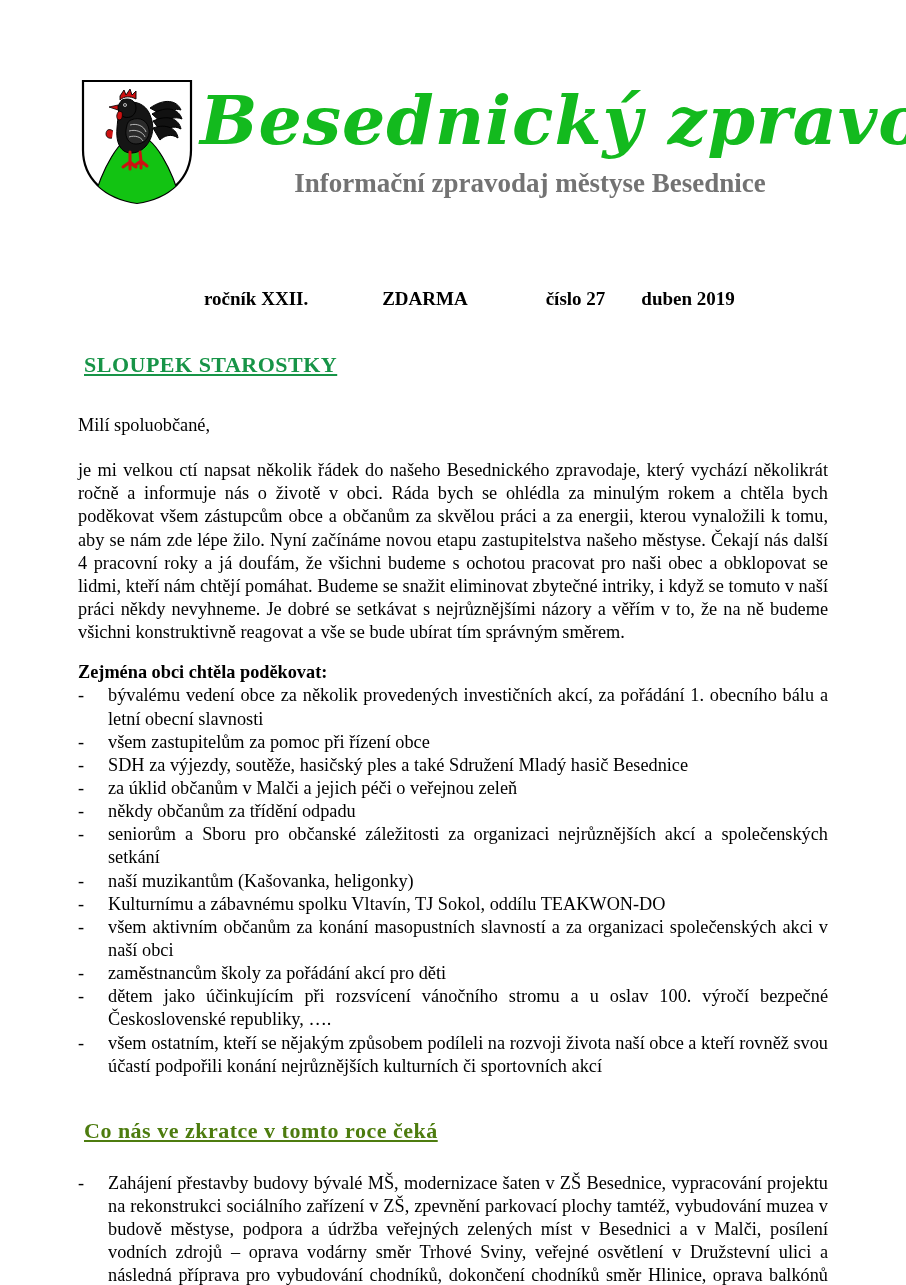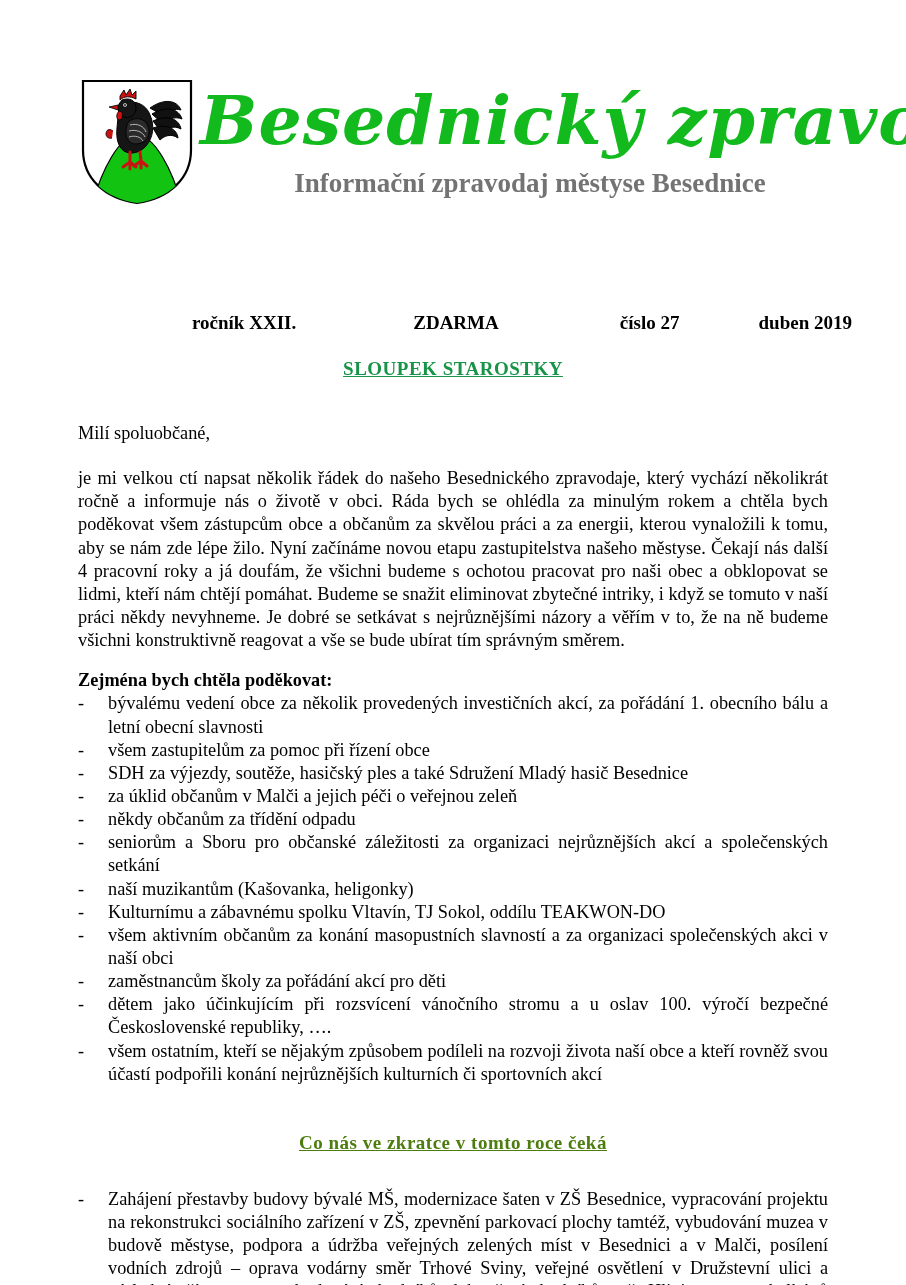--- a/index.html
+++ b/index.html
@@ -64,50 +64,49 @@
     font-size: 27px;
     line-height: 1.15;
     margin: 0;
     padding-top: 14px;
     white-space: nowrap;
   }
 
   
   .issue-line {
     position: absolute;
-    left: 192px;
+    left: 204px;
     top: 214px;
     width: 660px;
     display: flex;
-    justify-content: space-between;
+    justify-content: flex-start;
     align-items: baseline;
     font-weight: bold;
     font-size: 19px;
     white-space: nowrap;
   }
   .issue-line .slot { display: inline-block; }
   .issue-line .s1 { margin-right: 74px; }
   .issue-line .s2 { margin-right: 78px; }
-  .issue-line .s3 { margin-right: 36px; margin-top: 24px; }
+  .issue-line .s3 { margin-right: 36px; }
 
   
   .content {
     position: absolute;
     left: 78px;
     top: 272px;
     width: 750px;
   }
 
   .section-head {
-    text-align: center;
-    font-weight: bold;
-    font-size: 19px;
+    font-weight: bold;
+    font-size: 22px;
     text-decoration: underline;
     letter-spacing: 0.5px;
-    margin: 12px;
+    margin: 6px;
     padding: 0;
   }
   .section-head.green { color: #179447; }
   .section-head.black { color: #4d7c0f; }
   .sp-2 { height: 17px; }
   .sp-3 { height: 22px; }
   .sp-4 { height: 30px; }
   .sp-5 { height: 34px; }
 
   p.body-text {
@@ -224,21 +223,21 @@
     <div class="sp-4"></div>
 
     <p class="salutation">Milí spoluobčané,</p>
 
     <div class="sp-3"></div>
 
     <p class="body-text">je mi velkou ctí napsat několik řádek do našeho Besednického zpravodaje, který vychází několikrát ročně a informuje nás o životě v obci. Ráda bych se ohlédla za minulým rokem a chtěla bych poděkovat všem zástupcům obce a občanům za skvělou práci a za energii, kterou vynaložili k tomu, aby se nám zde lépe žilo. Nyní začínáme novou etapu zastupitelstva našeho městyse. Čekají nás další 4 pracovní roky a já doufám, že všichni budeme s ochotou pracovat pro naši obec a obklopovat se lidmi, kteří nám chtějí pomáhat. Budeme se snažit eliminovat zbytečné intriky, i když se tomuto v naší práci někdy nevyhneme. Je dobré se setkávat s nejrůznějšími názory a věřím v to, že na ně budeme všichni konstruktivně reagovat a vše se bude ubírat tím správným směrem.</p>
 
     <div class="sp-2"></div>
 
-    <p class="sub-head">Zejména bych chtěla poděkovat:</p>
+    <p class="sub-head">Zejména obci chtěla poděkovat:</p>
 
     <ul class="dash-list" id="thanks-list">
         <li><span class="dash">-</span><span>bývalému vedení obce za několik provedených investičních akcí, za pořádání 1. obecního bálu a letní obecní slavnosti</span></li>
         <li><span class="dash">-</span><span>všem zastupitelům za pomoc při řízení obce</span></li>
         <li><span class="dash">-</span><span>SDH za výjezdy, soutěže, hasičský ples a také Sdružení Mladý hasič Besednice</span></li>
         <li><span class="dash">-</span><span>za úklid občanům v Malči a jejich péči o veřejnou zeleň</span></li>
         <li><span class="dash">-</span><span>někdy občanům za třídění odpadu</span></li>
         <li><span class="dash">-</span><span>seniorům a Sboru pro občanské záležitosti za organizaci nejrůznějších akcí a společenských setkání</span></li>
         <li><span class="dash">-</span><span>naší muzikantům (Kašovanka, heligonky)</span></li>
         <li><span class="dash">-</span><span>Kulturnímu a zábavnému spolku Vltavín, TJ Sokol, oddílu TEAKWON-DO</span></li>

